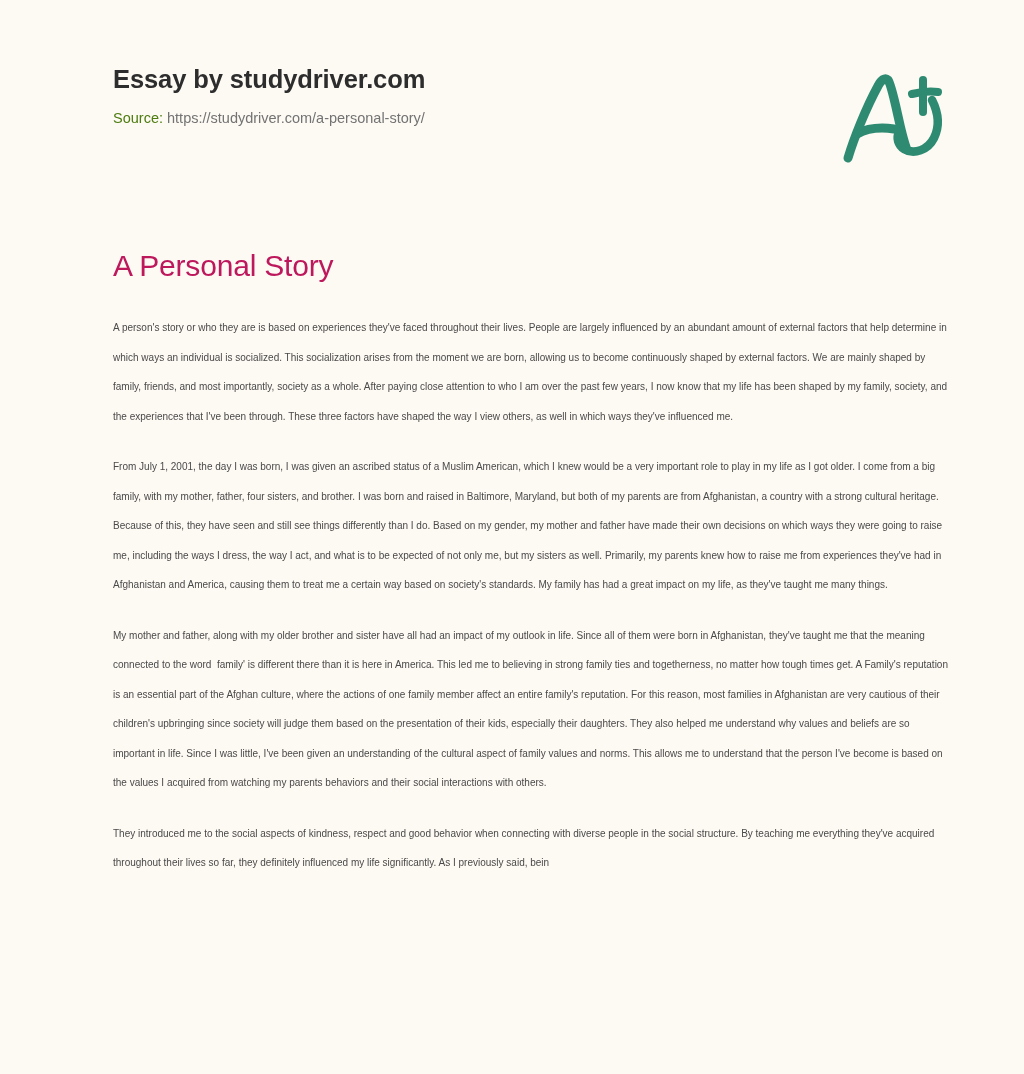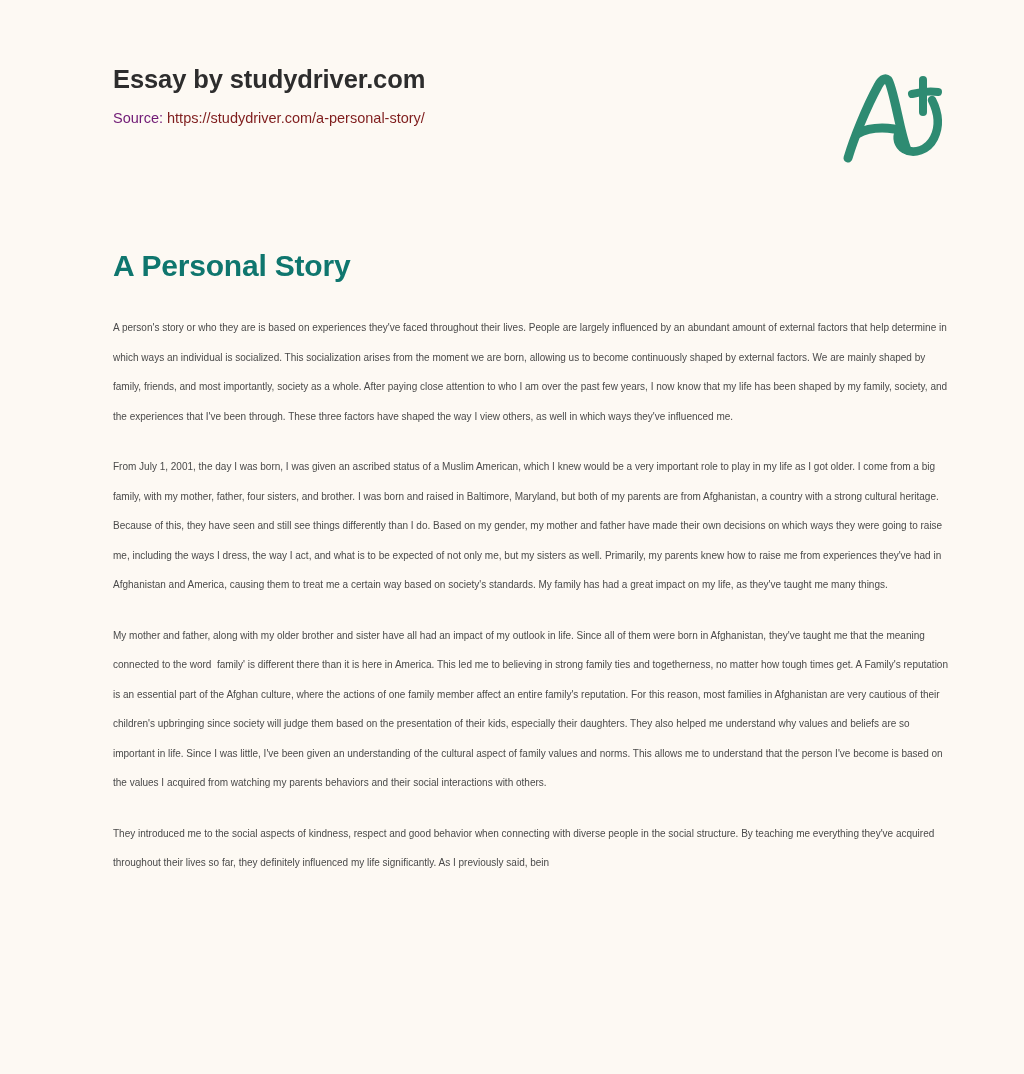--- a/index.html
+++ b/index.html
@@ -38,24 +38,24 @@
     margin: 0;
   }
   .source-line {
     margin-top: 14px;
     font-size: 14.5px;
     color: #8a8782;
     line-height: 1.3;
     white-space: nowrap;
   }
   .source-label {
-    color: #701a75;
+    color: #4d7c0f;
   }
   .source-url {
-    color: #7f1d1d;
+    color: #737373;
     text-decoration: none;
   }
 
   
   .logo {
     position: absolute;
     left: 808px;
     top: 60px;
     width: 128px;
     height: 112px;
@@ -65,22 +65,22 @@
     width: 100%;
     height: 100%;
   }
 
   
   .essay-title {
     position: absolute;
     left: 93px;
     top: 247px;
     font-size: 30px;
-    font-weight: 700;
-    color: #0f766e;
+    font-weight: 400;
+    color: #be185d;
     letter-spacing: -0.2px;
     margin: 0;
     line-height: 1.25;
   }
 
   
   .body-copy {
     position: absolute;
     left: 93px;
     top: 313px;

